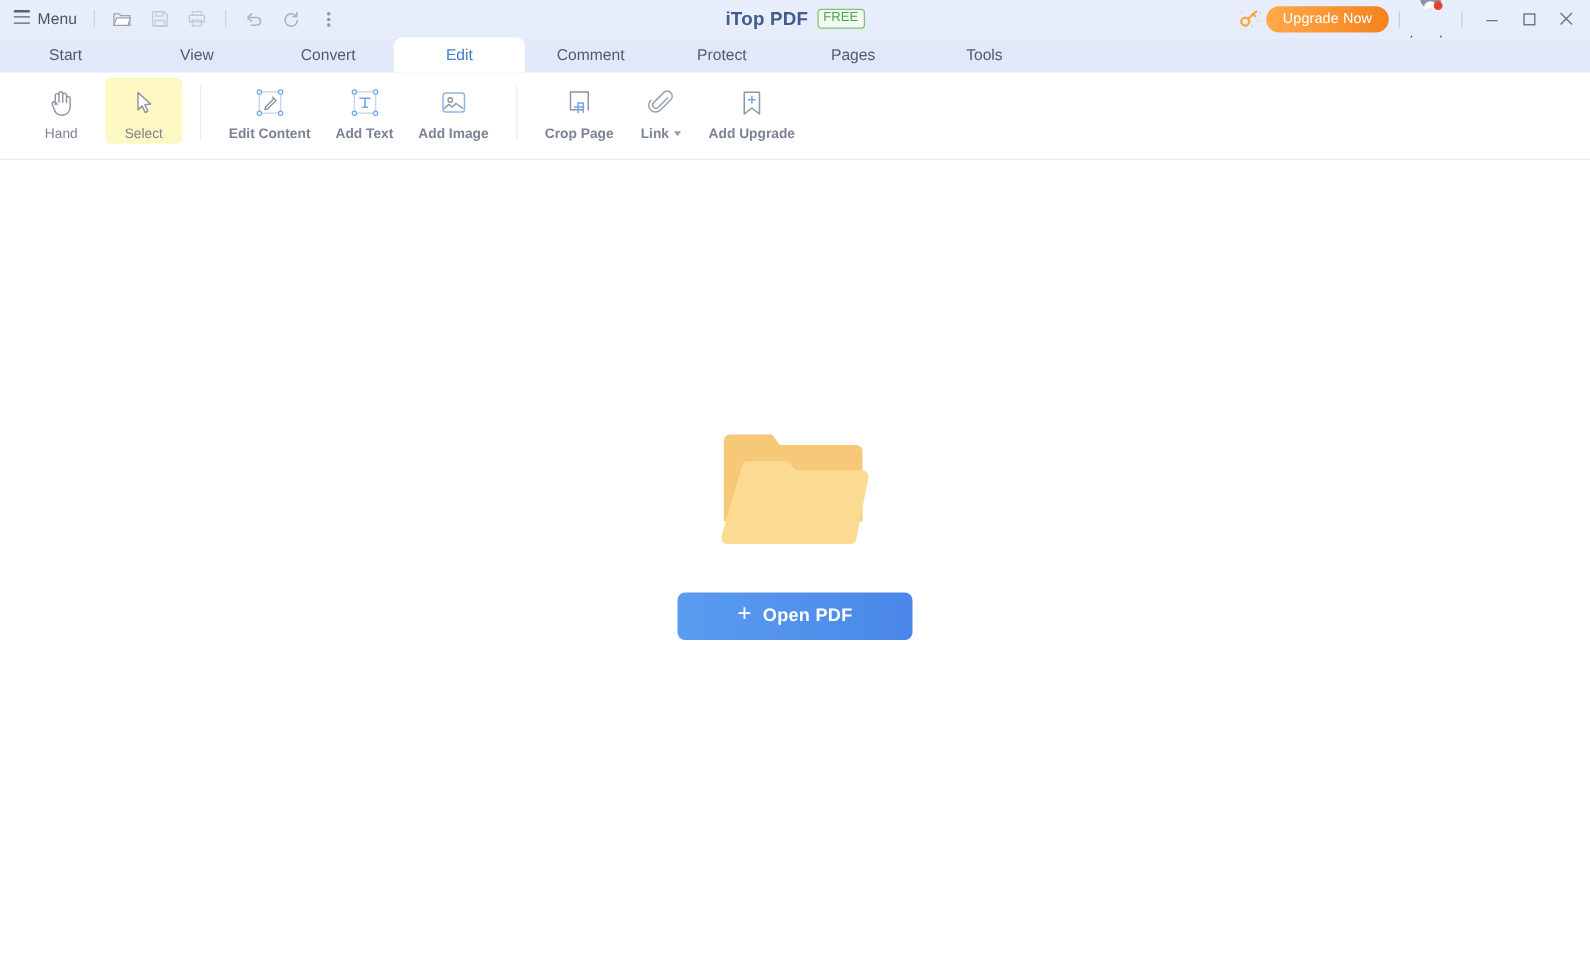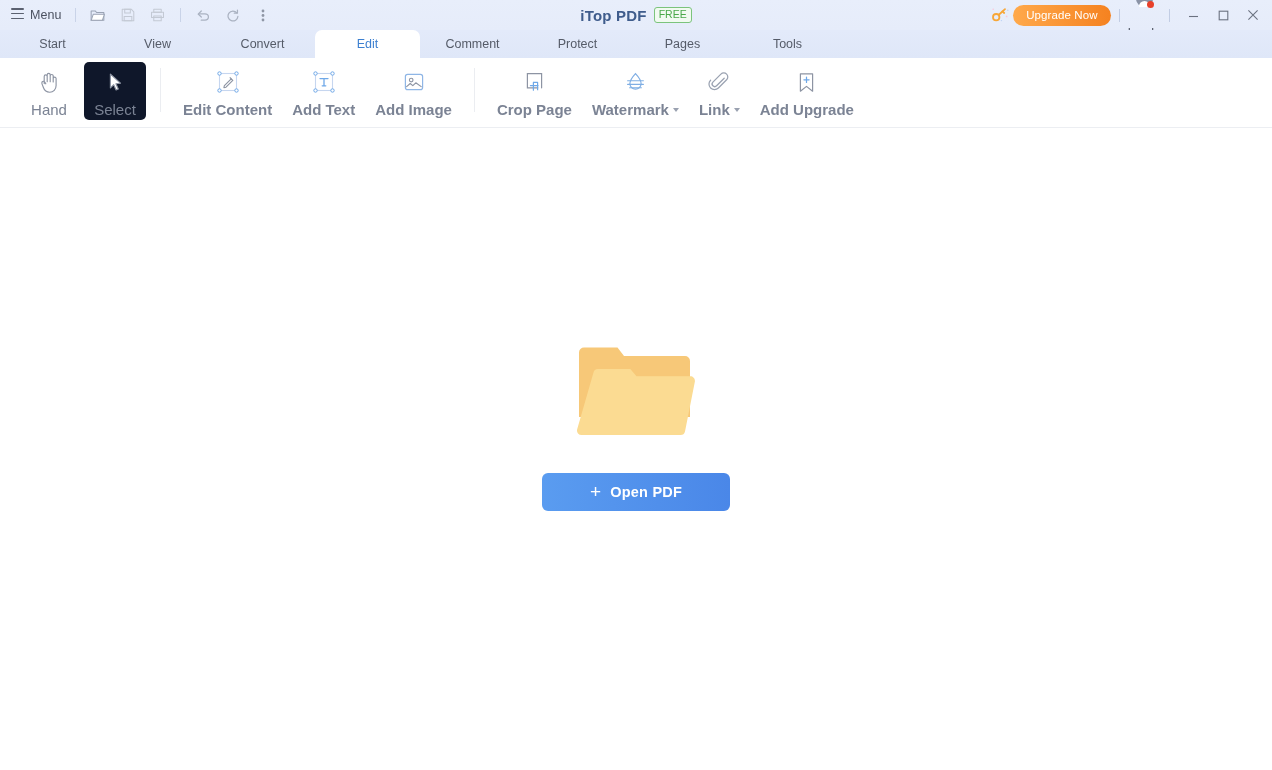--- a/index.html
+++ b/index.html
@@ -171,28 +171,28 @@
   .rb-item {
     width: 62px;
     min-width: 52px;
     padding: 4px 4px 2px;
     border-radius: 5px;
     display: flex; flex-direction: column; align-items: center;
     cursor: pointer;
     margin: 0 2px;
   }
   .rb-item.wide { width: auto; padding-left: 8px; padding-right: 8px; font-weight: bold; }
-  .rb-item.active { background: #0f172a; }
+  .rb-item.active { background: #fef9c3; }
   .rb-icon {
     height: 32px;
     display: flex; align-items: center; justify-content: center;
   }
   .rb-label {
     margin-top: 3px;
-    font-size: 15px;
+    font-size: 11px;
     color: #7b8394;
     white-space: nowrap;
     display: flex; align-items: center; gap: 4px;
   }
   .caret {
     width: 0; height: 0;
     border-left: 3.5px solid transparent;
     border-right: 3.5px solid transparent;
     border-top: 4px solid #9aa1b0;
     display: inline-block;
@@ -446,32 +446,20 @@
         <svg width="25" height="25" viewBox="0 0 25 25" fill="none">
           <path d="M5.4 3.6h14.2v14.2" stroke="#8d94a3" stroke-width="1.2" stroke-linecap="round"></path>
           <path d="M5.4 3.6v14.2h10.4" stroke="#8d94a3" stroke-width="1.2" stroke-linecap="round"></path>
           <path d="M11.4 12.4v7.8M8.4 15.6h7.6" stroke="#6fa8e8" stroke-width="1.2" stroke-linecap="round"></path>
           <path d="M11.4 12.4h4.2v7.8" stroke="#6fa8e8" stroke-width="1.2" stroke-linejoin="round" fill="none"></path>
         </svg>
       </span>
       <span class="rb-label">Crop Page</span>
     </div>
 
-    <div class="rb-item wide">
-      <span class="rb-icon">
-        <svg width="25" height="25" viewBox="0 0 25 25" fill="none">
-          <path d="M12.5 3.6c0 0 5.6 6 5.6 10a5.6 5.6 0 1 1-11.2 0c0-4 5.6-10 5.6-10z" stroke="#7faee4" stroke-width="1.2" fill="none"></path>
-          <path d="M4.6 10.8h15.8M4.6 14.4h15.8M6.6 17.8h11.8" stroke="#7faee4" stroke-width="1.1" stroke-linecap="round"></path>
-        </svg>
-      </span>
-      <span class="rb-label">
-        <span>Watermark</span>
-        <span class="caret"></span>
-      </span>
-    </div>
 
     <div class="rb-item wide">
       <span class="rb-icon">
         <svg width="24" height="24" viewBox="0 0 24 24" fill="none">
           <path d="M17.2 8.2l-7.6 7.6a2.6 2.6 0 0 1-3.7-3.7l8-8a4 4 0 0 1 5.7 5.7l-8.2 8.2a5.5 5.5 0 0 1-7.8-7.8" stroke="#9aa2b1" stroke-width="1.25" stroke-linecap="round" stroke-linejoin="round"></path>
         </svg>
       </span>
       <span class="rb-label">
         <span>Link</span>
         <span class="caret"></span>

